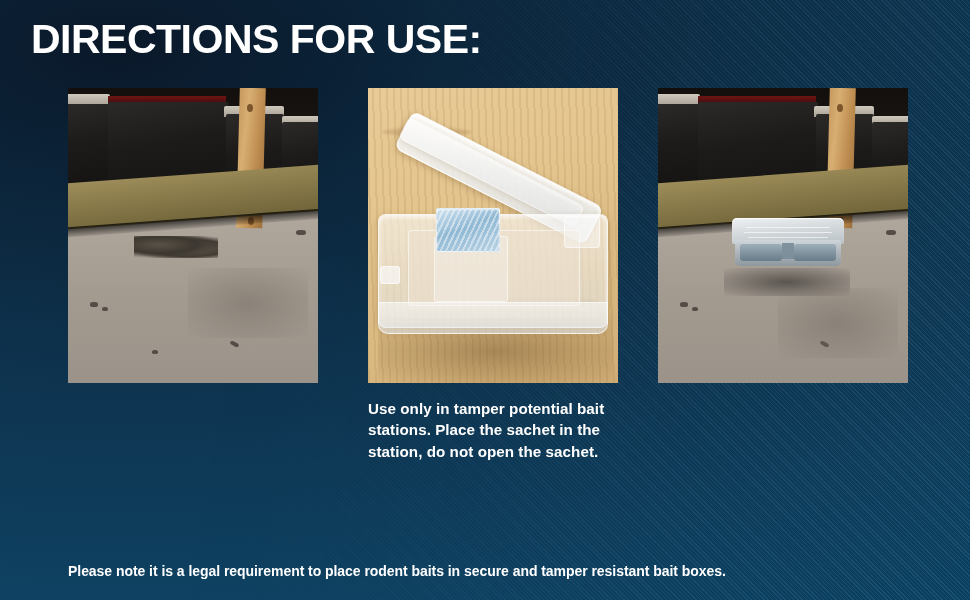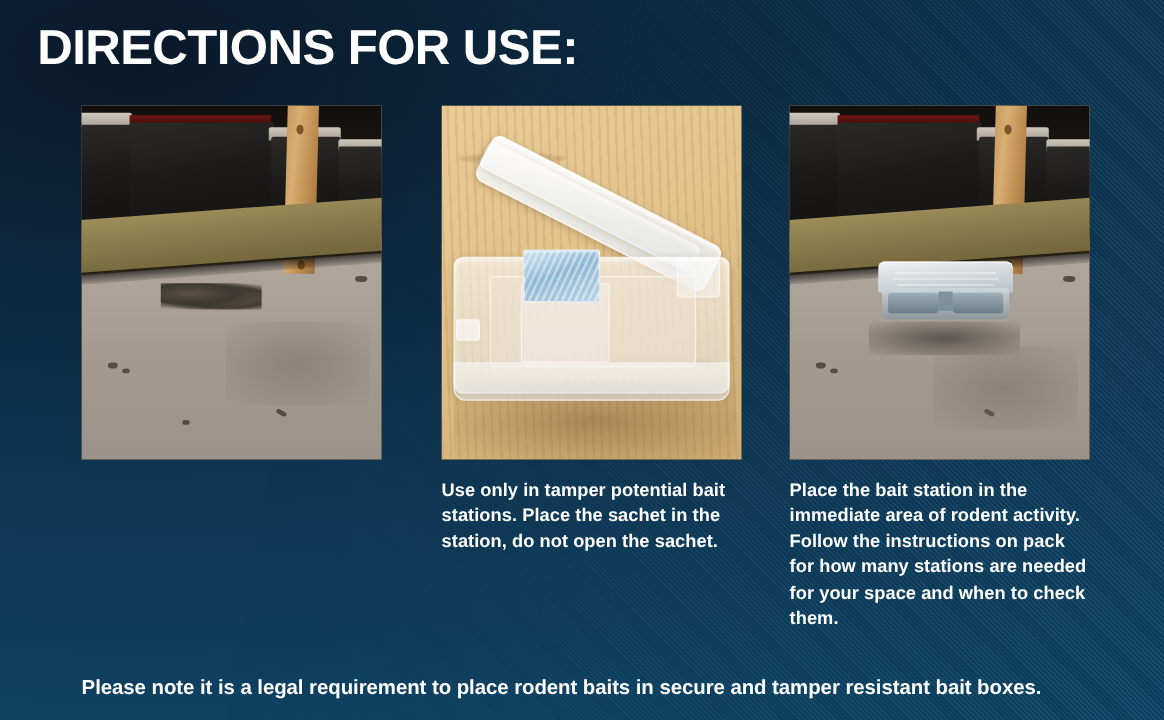--- a/index.html
+++ b/index.html
@@ -78,21 +78,21 @@
     line-height: 21.4px;
     letter-spacing: 0.05px;
   }
   .col-3 .caption { width: 252px; }
 
   .footer-note {
     position: absolute;
     left: 68px;
     top: 563px;
     color: #ffffff;
-    font-size: 17px;
+    font-size: 14px;
     font-weight: bold;
     letter-spacing: -0.05px;
     white-space: nowrap;
   }
 
   
   .scene-floor {
     position: absolute; left: 0; right: 0; top: 0; bottom: 0;
     background:
       linear-gradient(180deg, #a9a096 0%, #b3aaa0 35%, #a39a90 70%, #9b9289 100%);
@@ -336,19 +336,18 @@
           <div class="sc-window" style="left:62px; width:42px;"></div>
           <div class="tray-inner" style="left:50px; top:25px; width:12px; height:16px; background:rgba(120,140,152,0.9); border:none;"></div>
         </div>
 
         <div class="speck" style="left:22px; top:214px; width:8px; height:5px;"></div>
         <div class="speck" style="left:34px; top:219px; width:6px; height:4px;"></div>
         <div class="speck" style="left:162px; top:254px; width:9px; height:4px; transform:rotate(28deg);"></div>
         <div class="speck" style="left:228px; top:142px; width:10px; height:5px;"></div>
         <div class="floor-stain" style="left:120px; top:200px; width:120px; height:70px;"></div>
       </div>
-      <div class="caption">Place the bait station in the immediate area of rodent activity. Follow the instructions on pack for how many stations are needed for your space and when to check them.</div>
     </div>
 
     <div class="footer-note">Please note it is a legal requirement to place rodent baits in secure and tamper resistant bait boxes.</div>
 
   </div>
 </div>
 
 </body></html>

